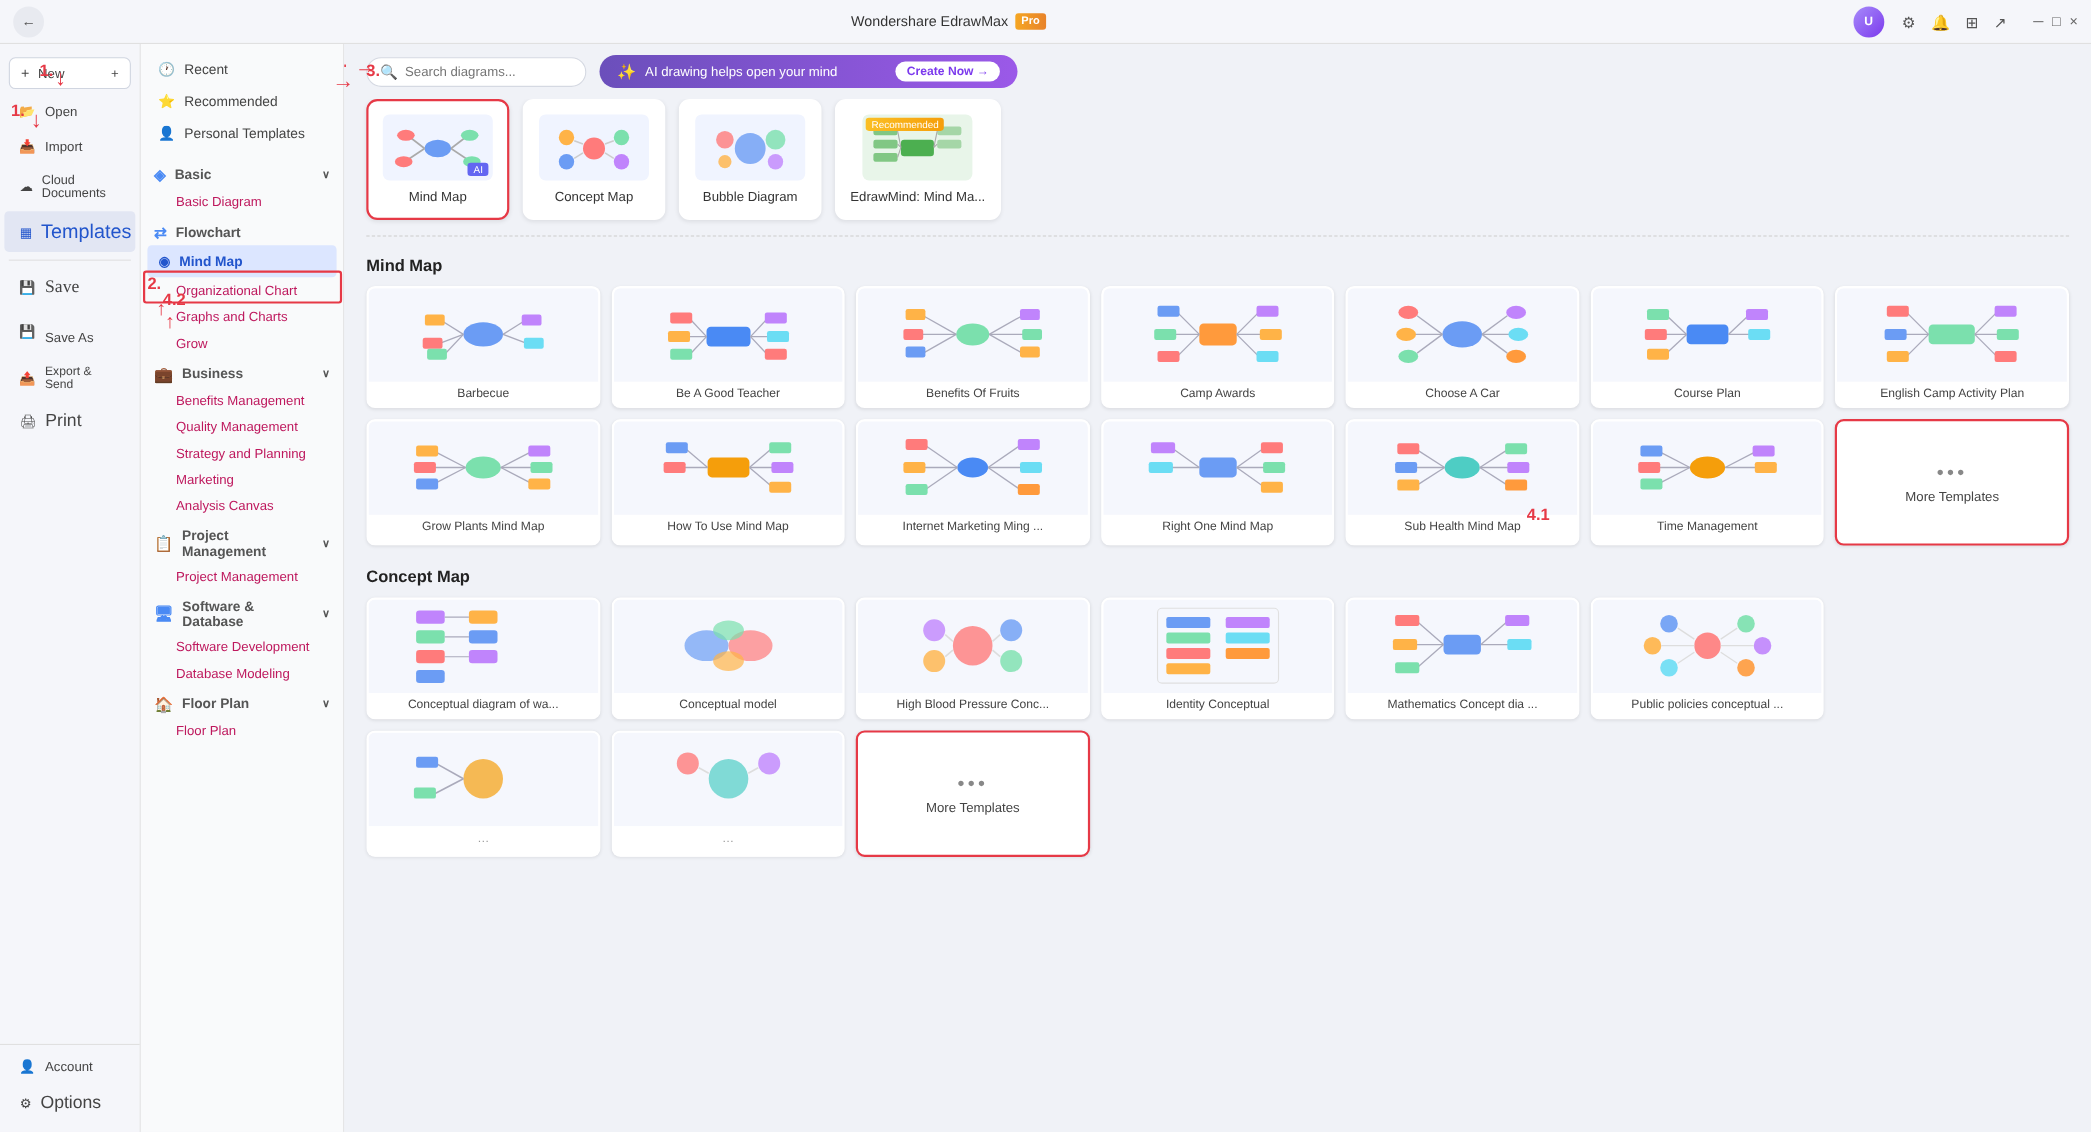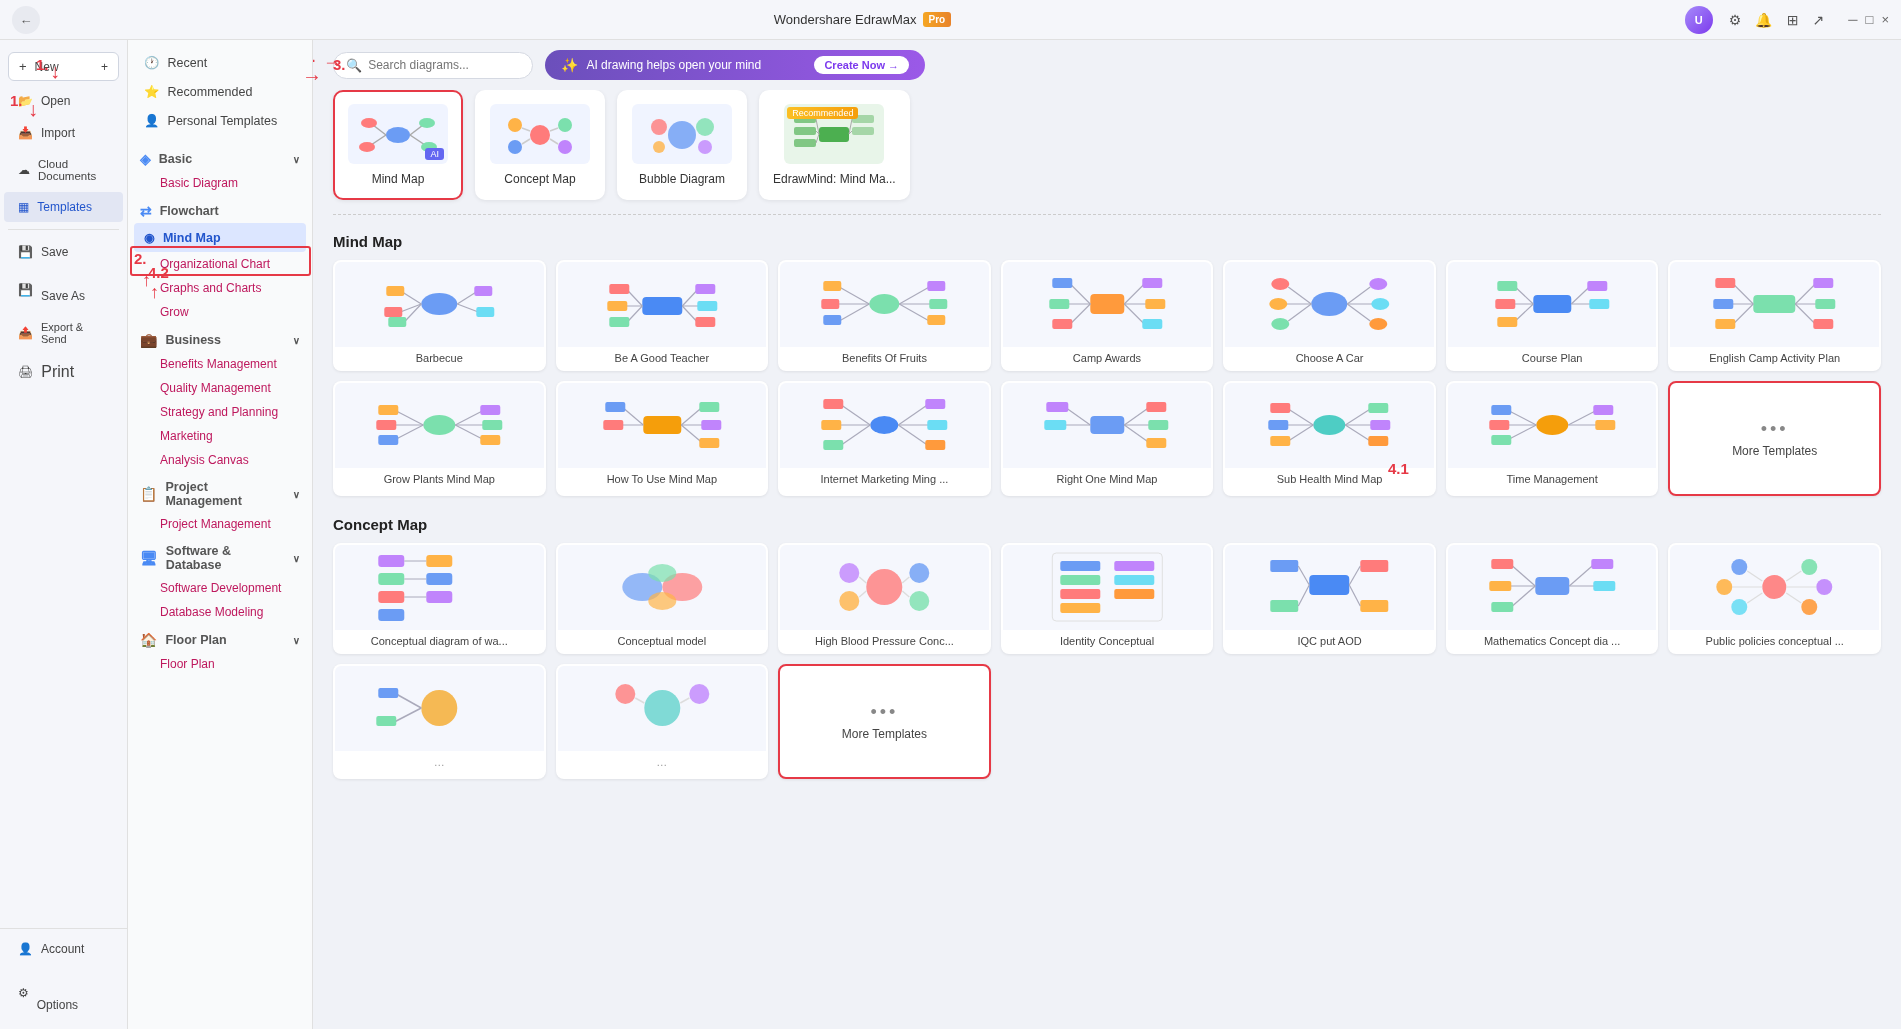--- a/index.html
+++ b/index.html
@@ -370,27 +370,27 @@
     <div class="sidebar-item">
       <span>📥</span>
       <span style="font-size:12px;">Import</span>
     </div>
     <div class="sidebar-item">
       <span>☁</span>
       <span style="font-size:11.5px;">Cloud Documents</span>
     </div>
     <div class="sidebar-item active">
       <span>▦</span>
-      <span style="font-size:12px;">Templates</span>
+      <span style="font-size:18px;">Templates</span>
     </div>
     <div class="sidebar-divider"></div>
     <div class="sidebar-item" style="position:relative;">
 
       <span style="font-size:12px;">💾</span>
-      <span style="font-size:12px;">Save</span>
+      <span style="font-size:16px;font-family:Liberation Serif, serif;">Save</span>
       <span style="position:absolute;right:-30px;top:2px;color:#e63946;font-weight:900;font-size:13px;">4.2</span>
     </div>
     <div class="sidebar-item">
       <span style="font-size:12px;">💾</span>
       <span style="font-size:12px;margin-top:12px;">Save As</span>
     </div>
     <div class="sidebar-item">
       <span style="font-size:12px;">📤</span>
       <span style="font-size:11px;">Export &amp; Send</span>
     </div>
@@ -398,21 +398,21 @@
       <span style="font-size:12px;">🖨</span>
       <span style="font-size:16px;">Print</span>
     </div>
     <div class="sidebar-bottom">
       <div class="sidebar-item">
         <span style="font-size:12px;">👤</span>
         <span style="font-size:12px;">Account</span>
       </div>
       <div class="sidebar-item">
         <span style="font-size:12px;">⚙</span>
-        <span style="font-size:12px;margin-top:25px;">Options</span>
+        <span style="font-size:16px;">Options</span>
       </div>
     </div>
   </div>
 
   <div class="nav-panel" style="position:relative;">
 
     <div style="position:absolute;top:210px;left:6px;color:#e63946;font-weight:900;font-size:15px;z-index:20;">2.</div>
 
     <div style="position:absolute;top:230px;left:14px;color:#e63946;font-size:18px;z-index:20;transform:rotate(0deg);">↑</div>
 
@@ -913,36 +913,20 @@
             <rect x="18" y="44" width="40" height="10" rx="2" fill="#ff7b7b"></rect>
             <rect x="18" y="58" width="40" height="10" rx="2" fill="#ffb347"></rect>
             <rect x="72" y="16" width="40" height="10" rx="2" fill="#c084fc"></rect>
             <rect x="72" y="30" width="40" height="10" rx="2" fill="#6bddf4"></rect>
             <rect x="72" y="44" width="40" height="10" rx="2" fill="#ff9a3c"></rect>
           </svg>
         </div>
         <div class="thumb-label">Identity Conceptual</div>
       </div>
 
-      <div class="template-card">
-        <div class="thumb">
-          <svg width="100%" height="85" viewBox="0 0 130 85">
-            <rect x="45" y="30" width="40" height="20" rx="4" fill="#4a8af4"></rect>
-            <rect x="6" y="15" width="28" height="12" rx="2" fill="#6b9cf4"></rect>
-            <rect x="6" y="55" width="28" height="12" rx="2" fill="#7be0ad"></rect>
-            <rect x="96" y="15" width="28" height="12" rx="2" fill="#ff7b7b"></rect>
-            <rect x="96" y="55" width="28" height="12" rx="2" fill="#ffb347"></rect>
-            <line x1="45" y1="40" x2="34" y2="21" stroke="#aab" stroke-width="1.2"></line>
-            <line x1="45" y1="40" x2="34" y2="61" stroke="#aab" stroke-width="1.2"></line>
-            <line x1="85" y1="40" x2="96" y2="21" stroke="#aab" stroke-width="1.2"></line>
-            <line x1="85" y1="40" x2="96" y2="61" stroke="#aab" stroke-width="1.2"></line>
-          </svg>
-        </div>
-        <div class="thumb-label">IQC put AOD</div>
-      </div>
 
       <div class="template-card">
         <div class="thumb">
           <svg width="100%" height="85" viewBox="0 0 130 85">
             <rect x="48" y="32" width="34" height="18" rx="4" fill="#6b9cf4"></rect>
             <line x1="48" y1="41" x2="24" y2="20" stroke="#aab" stroke-width="1.2"></line>
               <rect x="4" y="14" width="22" height="10" rx="2" fill="#ff7b7b"></rect>
             <line x1="48" y1="41" x2="22" y2="41" stroke="#aab" stroke-width="1.2"></line>
               <rect x="2" y="36" width="22" height="10" rx="2" fill="#ffb347"></rect>
             <line x1="48" y1="41" x2="24" y2="62" stroke="#aab" stroke-width="1.2"></line>

